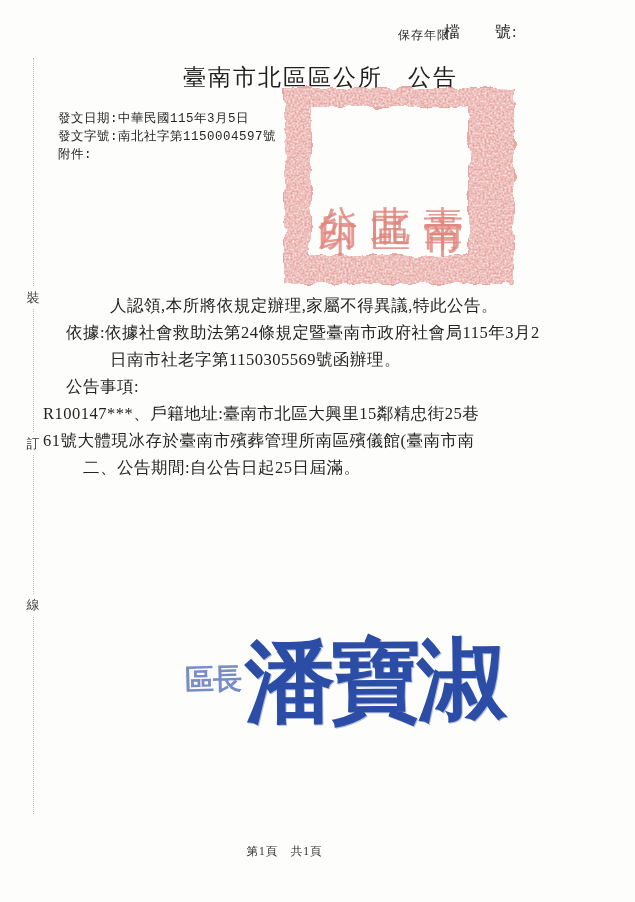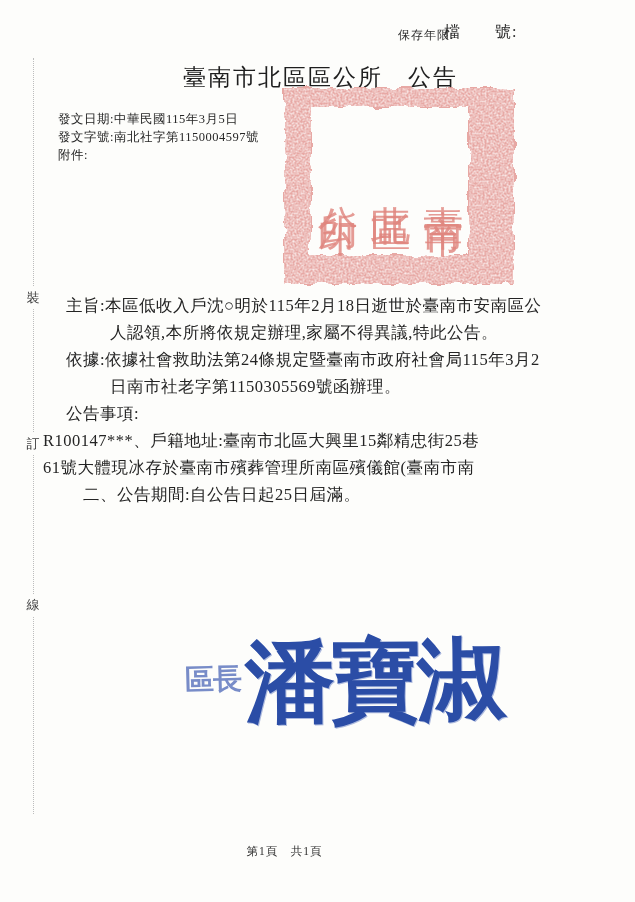--- a/index.html
+++ b/index.html
@@ -39,21 +39,21 @@
   }
   
   .doc-title{
     position:absolute;left:0;top:62px;width:635px;margin:0;
     text-align:center;padding-left:6px;box-sizing:border-box;
     font-size:23px;font-weight:normal;letter-spacing:2px;color:#1e1e1e;
   }
   
   .meta{
     position:absolute;left:58px;top:110px;
-    font-size:12.5px;line-height:18px;color:#262626;letter-spacing:0.5px;
+    font-size:12.5px;line-height:18px;color:#262626;letter-spacing:0.5px;font-family:Liberation Mono, monospace;
   }
   
   .seal{
     position:absolute;left:281px;top:85px;width:236px;height:204px;
   }
   .seal svg{position:absolute;left:0;top:0;}
   .seal-text{
     position:absolute;left:30px;top:22px;width:158px;height:148px;
     display:flex;flex-direction:row-reverse;justify-content:space-around;
     align-items:center;
@@ -135,21 +135,20 @@
       </g>
     </svg>
     <div class="seal-text">
       <span class="seal-col">臺南市</span>
       <span class="seal-col">北區區</span>
       <span class="seal-col">公所印</span>
     </div>
   </div>
 
   <div class="body-text">
-    <div class="line ind-label">主旨:本區低收入戶沈○明於115年2月18日逝世於臺南市安南區公</div>
     <div class="line ind-wrap">人認領,本所將依規定辦理,家屬不得異議,特此公告。</div>
     <div class="line ind-label">依據:依據社會救助法第24條規定暨臺南市政府社會局115年3月2</div>
     <div class="line ind-wrap">日南市社老字第1150305569號函辦理。</div>
     <div class="line ind-label">公告事項:</div>
     <div class="line ind-itemwrap">R100147***、戶籍地址:臺南市北區大興里15鄰精忠街25巷</div>
     <div class="line ind-itemwrap">61號大體現冰存於臺南市殯葬管理所南區殯儀館(臺南市南</div>
     <div class="line ind-item">二、公告期間:自公告日起25日屆滿。</div>
   </div>
 
   <div class="sig-title">區長</div>

